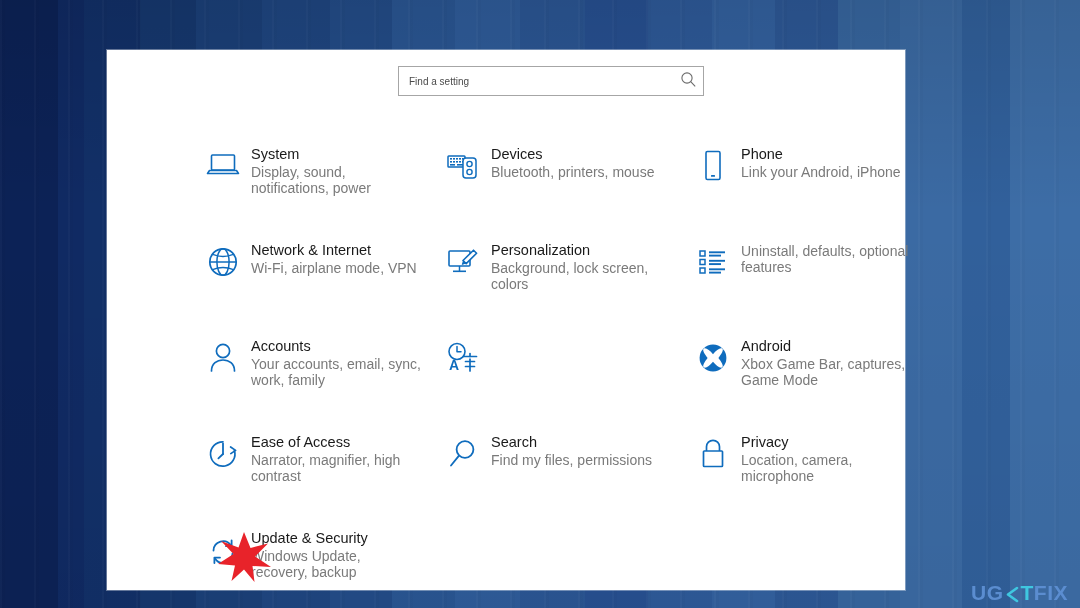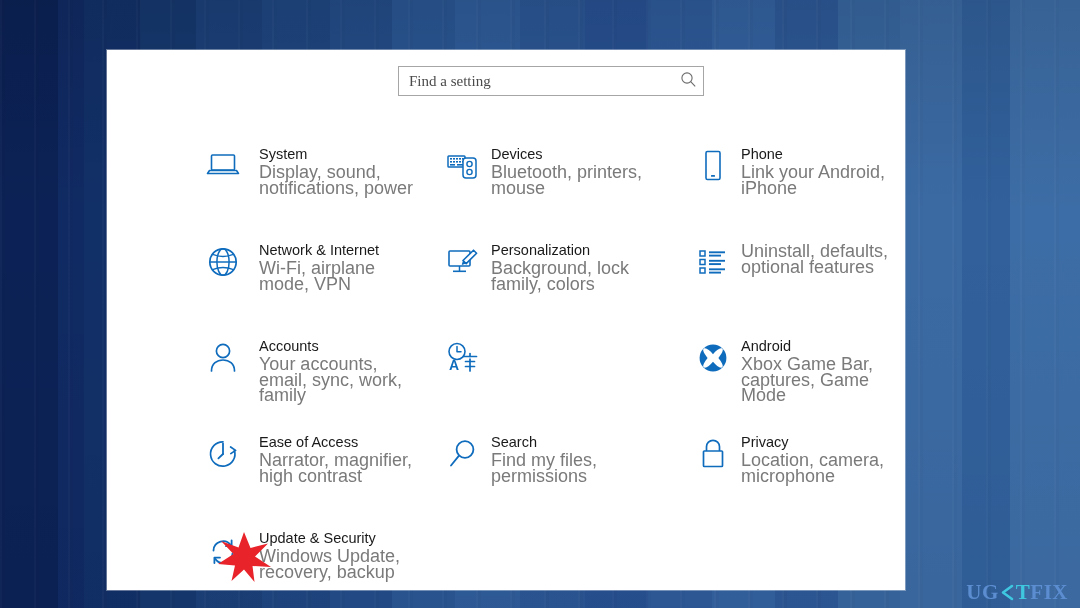--- a/index.html
+++ b/index.html
@@ -92,22 +92,22 @@
     background: #ffffff;
     display: flex;
     align-items: center;
     box-sizing: border-box;
   }
   .search-input {
     flex: 1;
     border: none;
     outline: none;
     background: transparent;
-    font-family: Liberation Serif, serif;
-    font-size: 15px;
+    font-family: Liberation Sans, sans-serif;
+    font-size: 10px;
     color: #2b2b2b;
     padding: 0 8px 0 10px;
   }
   .search-input::placeholder {
     color: #4a4a4a;
     opacity: 1;
   }
   .search-icon-btn {
     width: 30px;
     height: 28px;
@@ -132,21 +132,21 @@
     height: 96px;
   }
   .tile {
     position: absolute;
     width: 250px;
     display: flex;
     align-items: flex-start;
     cursor: pointer;
     background: transparent;
   }
-  .tile.col0 { left: 94px; gap: 8px; }
+  .tile.col0 { left: 94px; }
   .tile.col1 { left: 334px; }
   .tile.col2 { left: 584px; }
 
   .tile-icon {
     width: 44px;
     height: 44px;
     flex: 0 0 44px;
     display: flex;
     align-items: center;
     justify-content: center;
@@ -158,21 +158,21 @@
   }
   .tile-title {
     font-family: "Liberation Sans", sans-serif;
     font-size: 14.5px;
     color: #1a1a1a;
     line-height: 17px;
     white-space: nowrap;
   }
   .tile-desc {
     font-family: "Liberation Sans", sans-serif;
-    font-size: 18px;
+    font-size: 14px;
     color: #7a7a7a;
     line-height: 15.5px;
     margin-top: 2px;
     max-width: 170px;
   }
   .tile.wide .tile-desc { max-width: 178px; }
 
   
   .star-annotation {
     position: absolute;
@@ -182,22 +182,22 @@
     height: 52px;
     pointer-events: none;
   }
 
   
   .watermark {
     position: absolute;
     right: 12px;
     bottom: 5px;
     display: flex;
-    align-items: center;
-    font-family: Liberation Serif, serif;
+    align-items: flex-end;
+    font-family: Liberation Sans, sans-serif;
     font-size: 21px;
     font-weight: bold;
     letter-spacing: 0.5px;
     line-height: 1;
     user-select: none;
   }
   .wm-a { color: #5b8dd0; }
   .wm-chev { display: inline-flex; align-items: center; margin: 0 1px; }
   .wm-b { color: #3fc7e0; }
   .wm-c { color: #5b8dd0; }
@@ -310,21 +310,21 @@
             <svg width="36" height="32" viewBox="0 0 36 32">
               <rect x="4" y="5" width="21" height="15" rx="1" fill="none" stroke="#0f6cbd" stroke-width="1.6"></rect>
               <line x1="14.5" y1="20" x2="14.5" y2="25" stroke="#0f6cbd" stroke-width="1.5"></line>
               <line x1="8" y1="25.3" x2="21" y2="25.3" stroke="#0f6cbd" stroke-width="1.6"></line>
               <path d="M18 14.5 L28.5 4.2 L31.6 7.2 L21.2 17.6 Z" fill="#ffffff" stroke="#0f6cbd" stroke-width="1.6" stroke-linejoin="round"></path>
               <path d="M18 14.5 L21.2 17.6 L16.6 19 Z" fill="#0f6cbd"></path>
             </svg>
           </div>
           <div class="tile-text">
             <div class="tile-title">Personalization</div>
-            <div class="tile-desc">Background, lock family, colors</div>
+            <div class="tile-desc">Background, lock screen, colors</div>
           </div>
         </div>
 
         <div class="tile col2 wide">
           <div class="tile-icon">
             <svg width="32" height="30" viewBox="0 0 32 30">
               <g fill="none" stroke="#0f6cbd" stroke-width="1.5">
                 <rect x="3" y="4" width="5" height="5"></rect>
                 <rect x="3" y="12.5" width="5" height="5"></rect>
                 <rect x="3" y="21" width="5" height="5"></rect>

